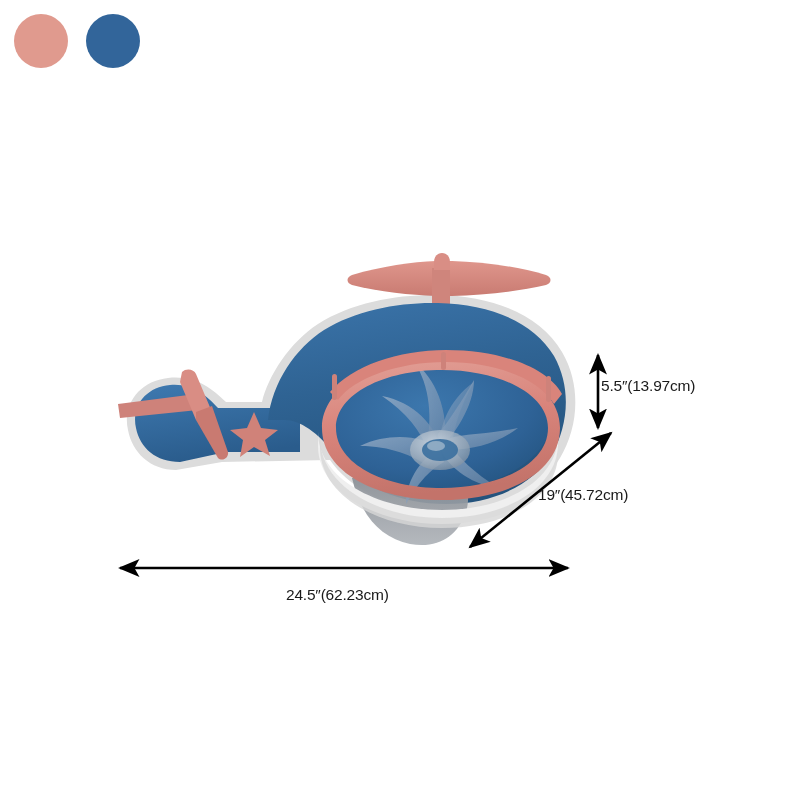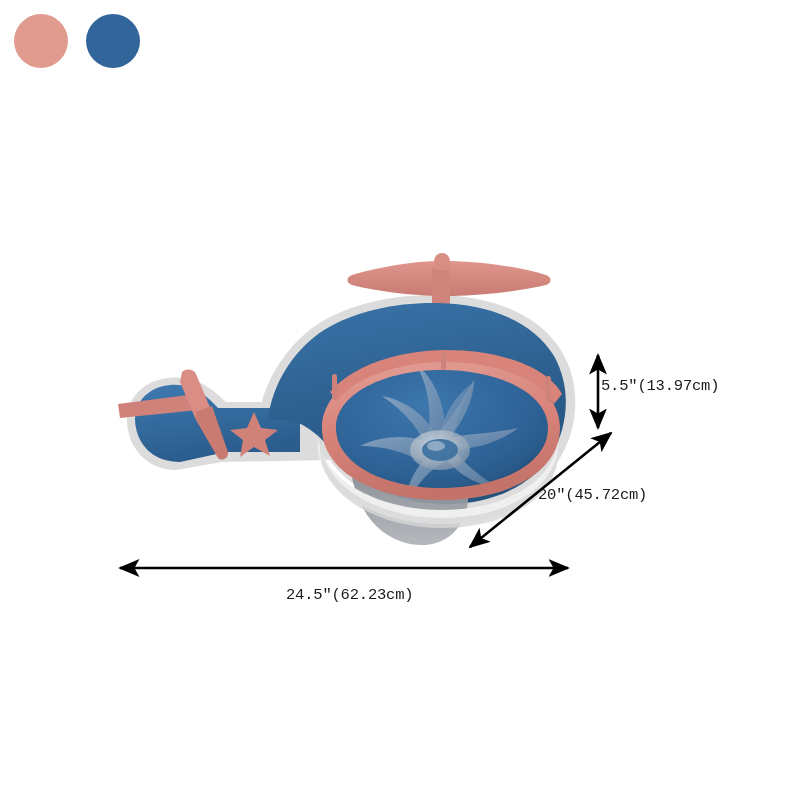--- a/index.html
+++ b/index.html
@@ -37,21 +37,21 @@
     border-radius: 50%;
     display: block;
   }
 
   .dim-label {
     position: absolute;
     color: #1a1a1a;
     font-size: 15.5px;
     letter-spacing: -0.2px;
     white-space: nowrap;
-    font-family: Liberation Mono, monospace;
+    font-family: Liberation Sans, sans-serif;
   }
   #label-height { left: 601px; top: 377px; }
   #label-depth  { left: 538px; top: 486px; }
   #label-width  { left: 286px; top: 586px; }
 </style>
 </head>
 <body style="background: rgb(255, 255, 255);">
 
 <div class="swatch-row">
   <span class="swatch" id="swatch-0" style="background: rgb(224, 154, 142);"></span>
@@ -281,15 +281,15 @@
     <line x1="470" y1="547" x2="611" y2="433" stroke="#000000" stroke-width="2.6" marker-start="url(#arrowStart)" marker-end="url(#arrowEnd)"></line>
   </g>
 
   <g>
     <line x1="120" y1="568" x2="568" y2="568" stroke="#000000" stroke-width="2.6" marker-start="url(#arrowStart)" marker-end="url(#arrowEnd)"></line>
   </g>
 </svg>
 
 <div class="dim-label" id="label-height">5.5″(13.97cm)</div>
 
-<div class="dim-label" id="label-depth">20″(45.72cm)</div>
+<div class="dim-label" id="label-depth">19″(45.72cm)</div>
 
 <div class="dim-label" id="label-width">24.5″(62.23cm)</div>
 
 </body></html>

